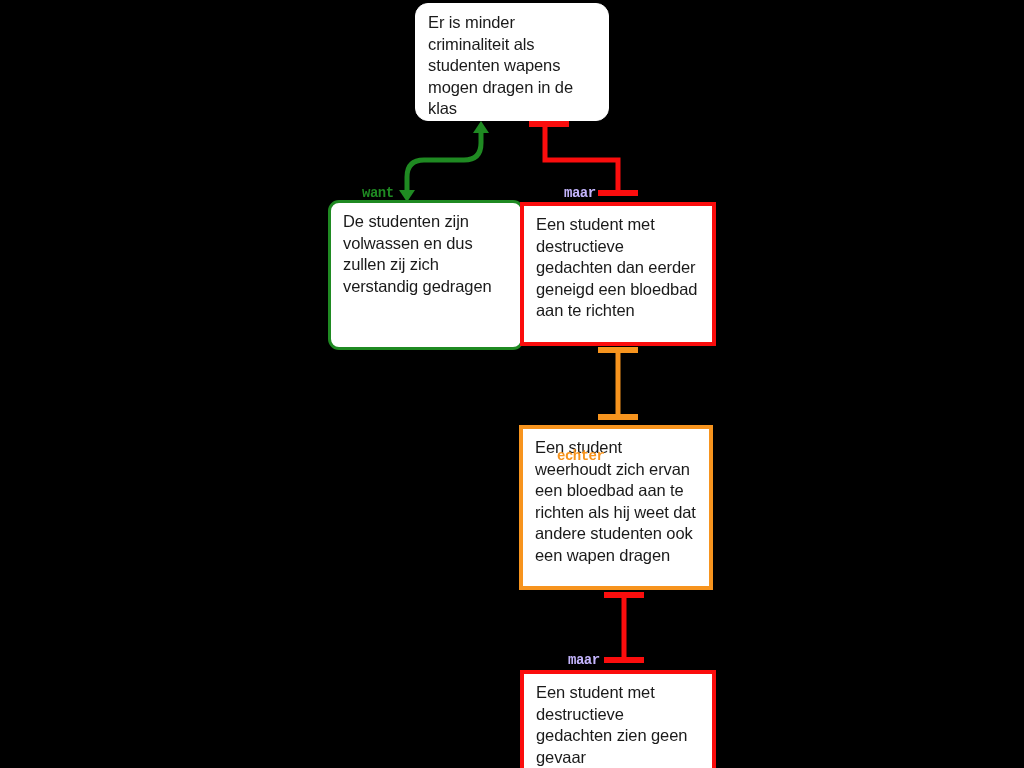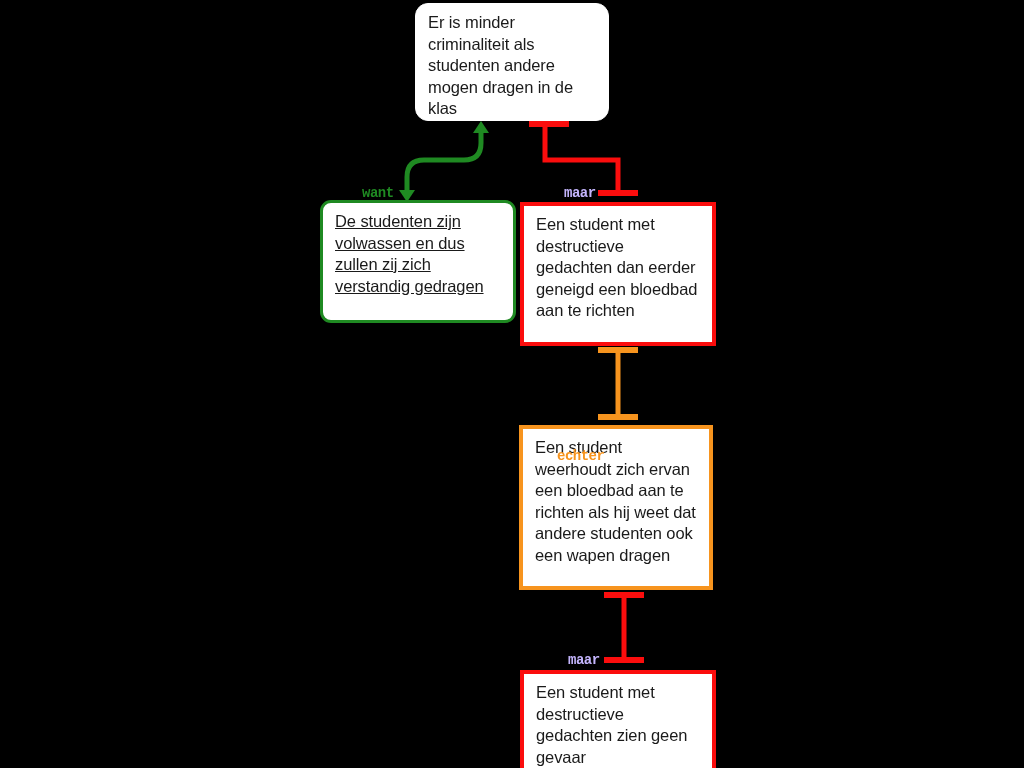--- a/index.html
+++ b/index.html
@@ -96,23 +96,23 @@
       <line x1="598" y1="417" x2="638" y2="417" stroke="#f7941e" stroke-width="6"></line>
     </g>
 
     <g>
       <line x1="624" y1="595" x2="624" y2="659" stroke="#fb0d0d" stroke-width="5"></line>
       <line x1="604" y1="595" x2="644" y2="595" stroke="#fb0d0d" stroke-width="6"></line>
       <line x1="604" y1="660" x2="644" y2="660" stroke="#fb0d0d" stroke-width="6"></line>
     </g>
   </svg>
 
-  <div class="node root" style="left:415px; top:3px; width:194px; height:118px;">Er is minder criminaliteit als studenten andere mogen dragen in de klas</div>
+  <div class="node root" style="left:415px; top:3px; width:194px; height:118px;">Er is minder criminaliteit als studenten wapens mogen dragen in de klas</div>
 
-  <div class="node green" style="left:320px; top:200px; width:196px; height:123px;text-decoration:underline;">De studenten zijn volwassen en dus zullen zij zich verstandig gedragen</div>
+  <div class="node green" style="left:328px; top:200px; width:196px; height:150px;">De studenten zijn volwassen en dus zullen zij zich verstandig gedragen</div>
 
   <div class="node red" style="left:520px; top:202px; width:196px; height:144px;">Een student met destructieve gedachten dan eerder geneigd een bloedbad aan te richten</div>
 
   <div class="node orange" style="left:519px; top:425px; width:194px; height:165px;">Een student weerhoudt zich ervan een bloedbad aan te richten als hij weet dat andere studenten ook een wapen dragen</div>
 
   <div class="node red" style="left:520px; top:670px; width:196px; height:120px;">Een student met destructieve gedachten zien geen gevaar</div>
 
   <div class="edge-label green" style="left:362px; top:186px;">want</div>
 
   <div class="edge-label red" style="left:564px; top:186px;">maar</div>

